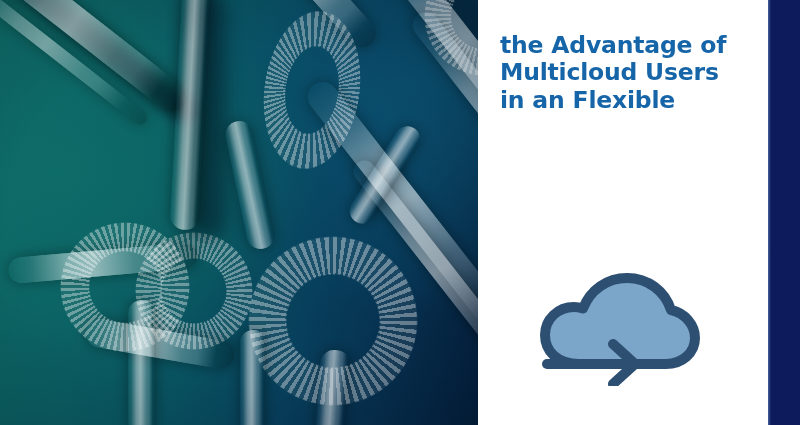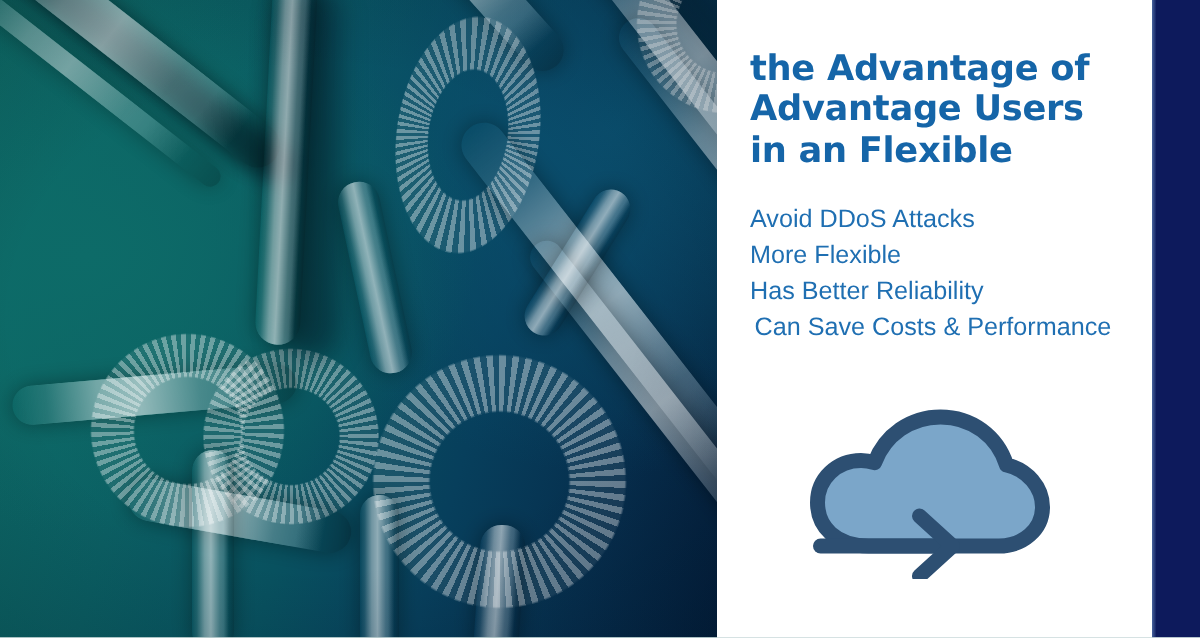--- a/index.html
+++ b/index.html
@@ -173,30 +173,24 @@
 
     <div class="ribs" style="left:424px; top:-44px; width:120px; height:120px; filter:brightness(1.0);"></div>
 
     <div class="vignette"></div>
   </div>
 
   <div id="panel">
 
     <div id="headline">
       <span class="hl">the Advantage of</span>
-      <span class="hl">Advantage Users</span>
+      <span class="hl">Multicloud Users</span>
       <span class="hl">in an Flexible</span>
     </div>
 
-    <ul id="benefits">
-      <li>Avoid DDoS Attacks</li>
-      <li>More Flexible</li>
-      <li>Has Better Reliability</li>
-      <li>Can Save Costs &amp; Performance</li>
-    </ul>
   </div>
 
   <div id="cloud-icon">
     <svg viewBox="0 0 168 118" xmlns="http://www.w3.org/2000/svg">
 
       <path d="M44 96
                C22 96 10 83 10 67
                C10 51 23 39 39 39
                C42 39 45 39.5 48 40.5
                C55 22 72 10 92 10

